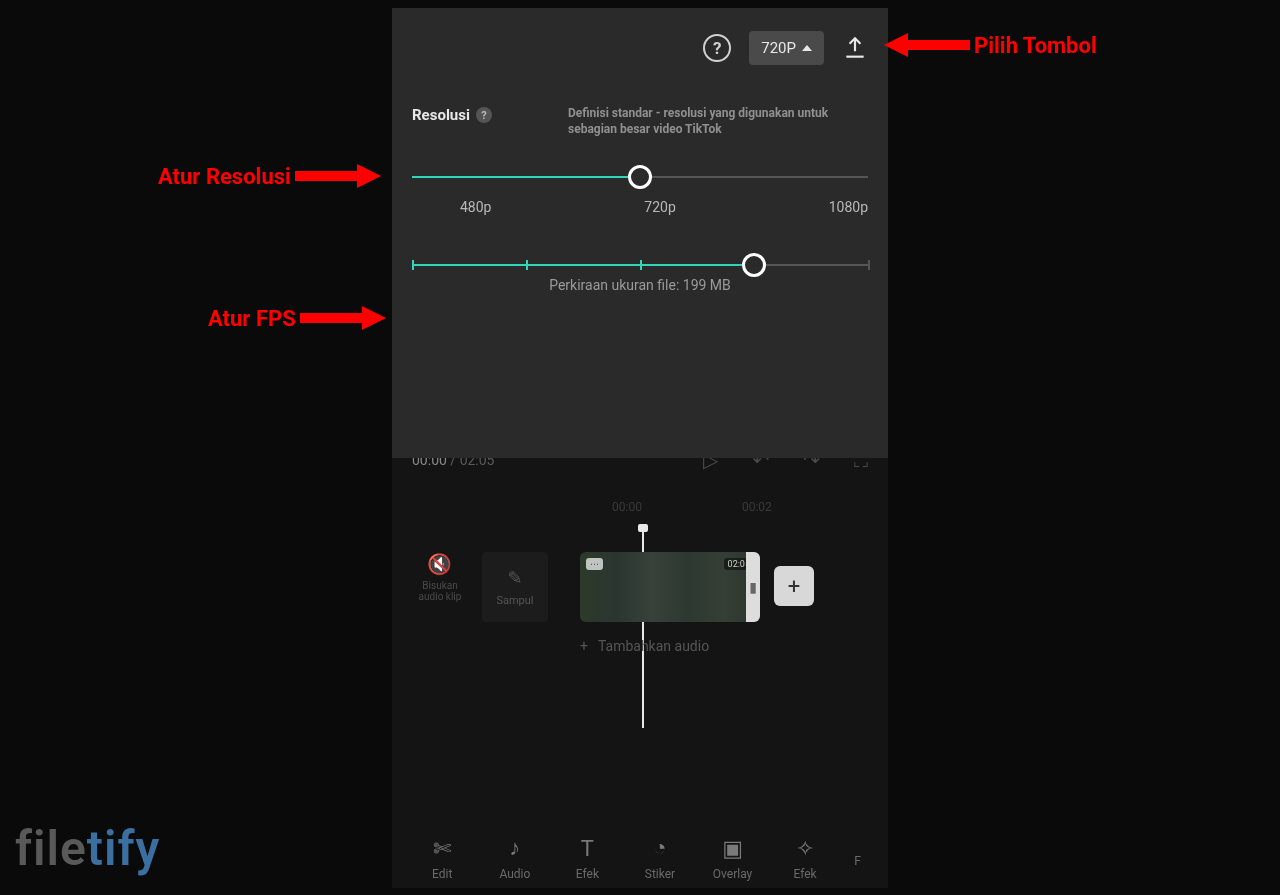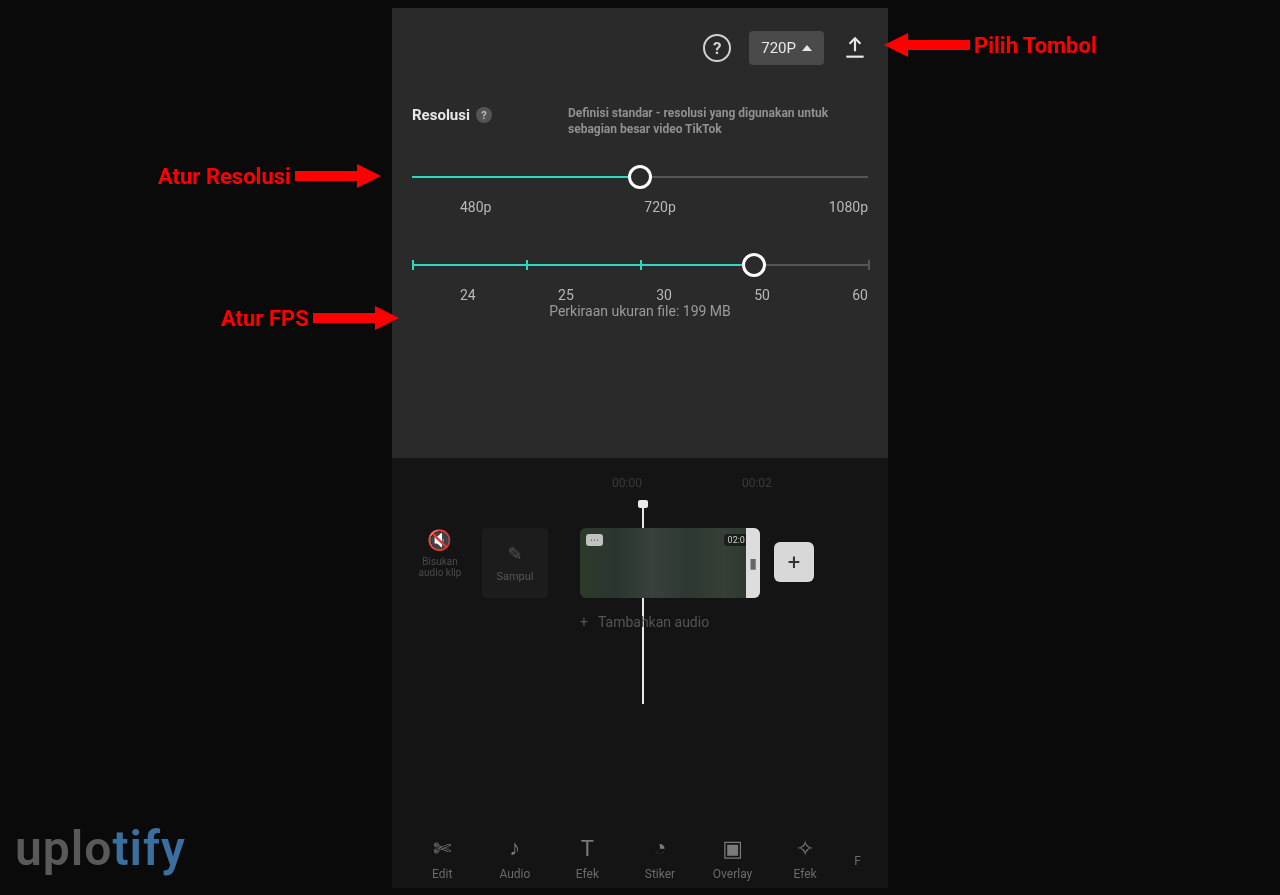--- a/index.html
+++ b/index.html
@@ -376,20 +376,33 @@
   }
   .watermark .g { color: #595959; }
   .watermark .b { color: #3a6fa0; }
 </style>
 </head>
 <body>
 
 <div class="app-container">
 
   <div class="editor-below">
+    <div class="player-row">
+      <div class="timecode">
+        <span class="cur">00:00</span>
+        <span>/</span>
+        <span>02:05</span>
+      </div>
+      <div class="player-icons">
+        <span>▷</span>
+        <span>↶</span>
+        <span>↷</span>
+        <span>⛶</span>
+      </div>
+    </div>
     <div class="mini-timestamps">
       <span>00:00</span>
       <span>00:02</span>
     </div>
 
     <div class="timeline">
       <div class="playhead"></div>
 
       <div class="left-controls">
         <div class="mute-box">
@@ -491,27 +504,20 @@
       <div class="slider-wrap">
         <div class="slider-track"></div>
         <div class="slider-tick" style="left:0%"></div>
         <div class="slider-tick" style="left:25%"></div>
         <div class="slider-tick" style="left:50%"></div>
         <div class="slider-tick" style="left:75%"></div>
         <div class="slider-tick dim" style="left:100%"></div>
         <div class="slider-fill" style="width:75%"></div>
         <div class="slider-thumb" style="left:75%"></div>
       </div>
-      <div class="slider-labels">
-        <span>24</span>
-        <span>25</span>
-        <span>30</span>
-        <span>50</span>
-        <span>60</span>
-      </div>
     </div>
 
     <div class="filesize">Perkiraan ukuran file: 199 MB</div>
 
   </div>
 </div>
 
 <div class="annotation" style="left:884px; top:30px;">
   <span class="arrow-left">
     <svg width="86" height="30" viewBox="0 0 86 30">
@@ -523,24 +529,24 @@
 
 <div class="annotation" style="left:158px; top:161px;">
   <span>Atur Resolusi</span>
   <span class="arrow-right">
     <svg width="86" height="30" viewBox="0 0 86 30">
       <polygon points="86,15 62,3 62,10 0,10 0,20 62,20 62,27" fill="#ff0000"></polygon>
     </svg>
   </span>
 </div>
 
-<div class="annotation" style="left:221px; top:303px;">
+<div class="annotation" style="left:208px; top:303px;">
   <span>Atur FPS</span>
   <span class="arrow-right">
     <svg width="86" height="30" viewBox="0 0 86 30">
       <polygon points="86,15 62,3 62,10 0,10 0,20 62,20 62,27" fill="#ff0000"></polygon>
     </svg>
   </span>
 </div>
 
 <div class="watermark">
-  <span class="g">uplo</span><span class="b">tify</span>
+  <span class="g">file</span><span class="b">tify</span>
 </div>
 
 </body></html>

